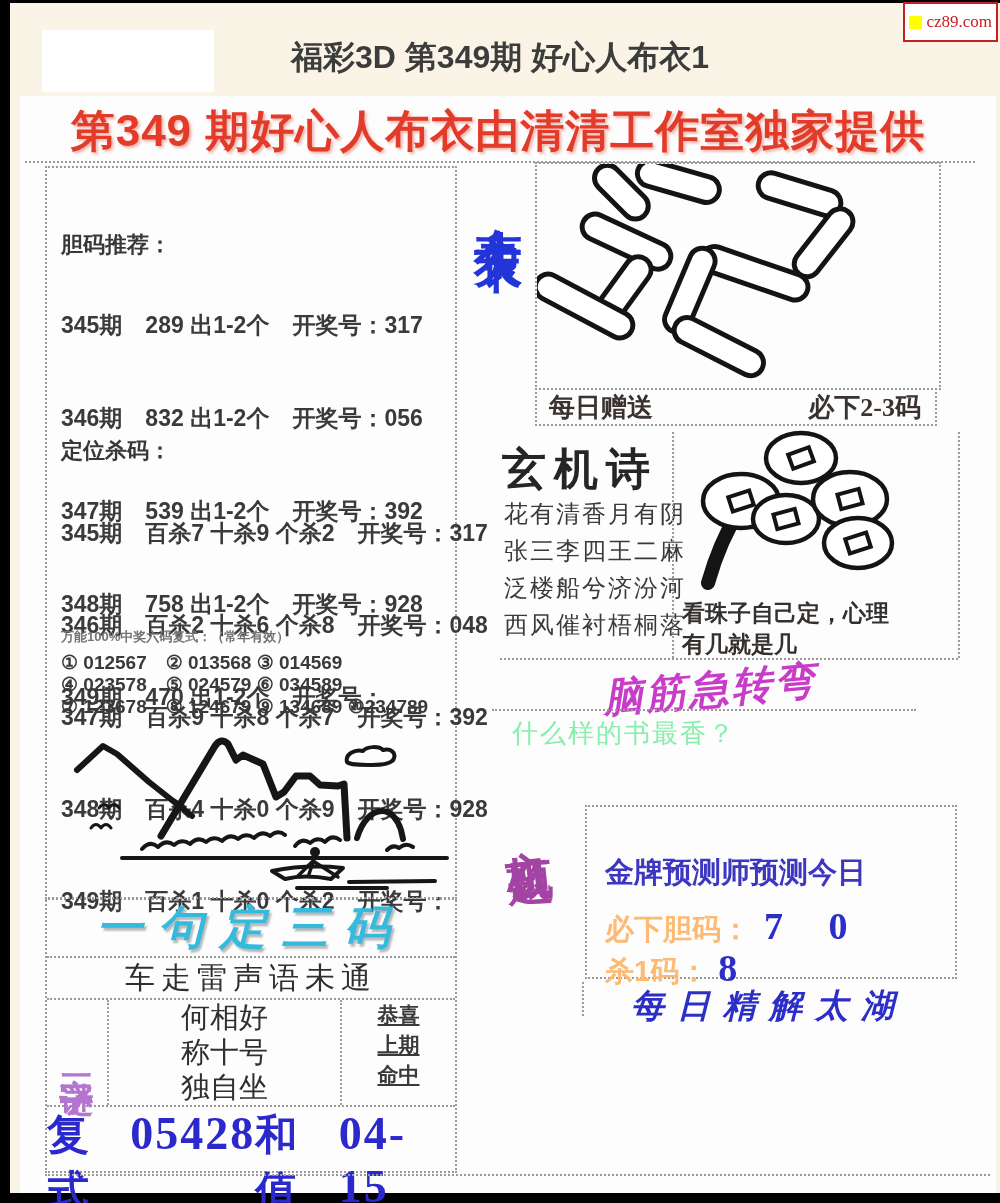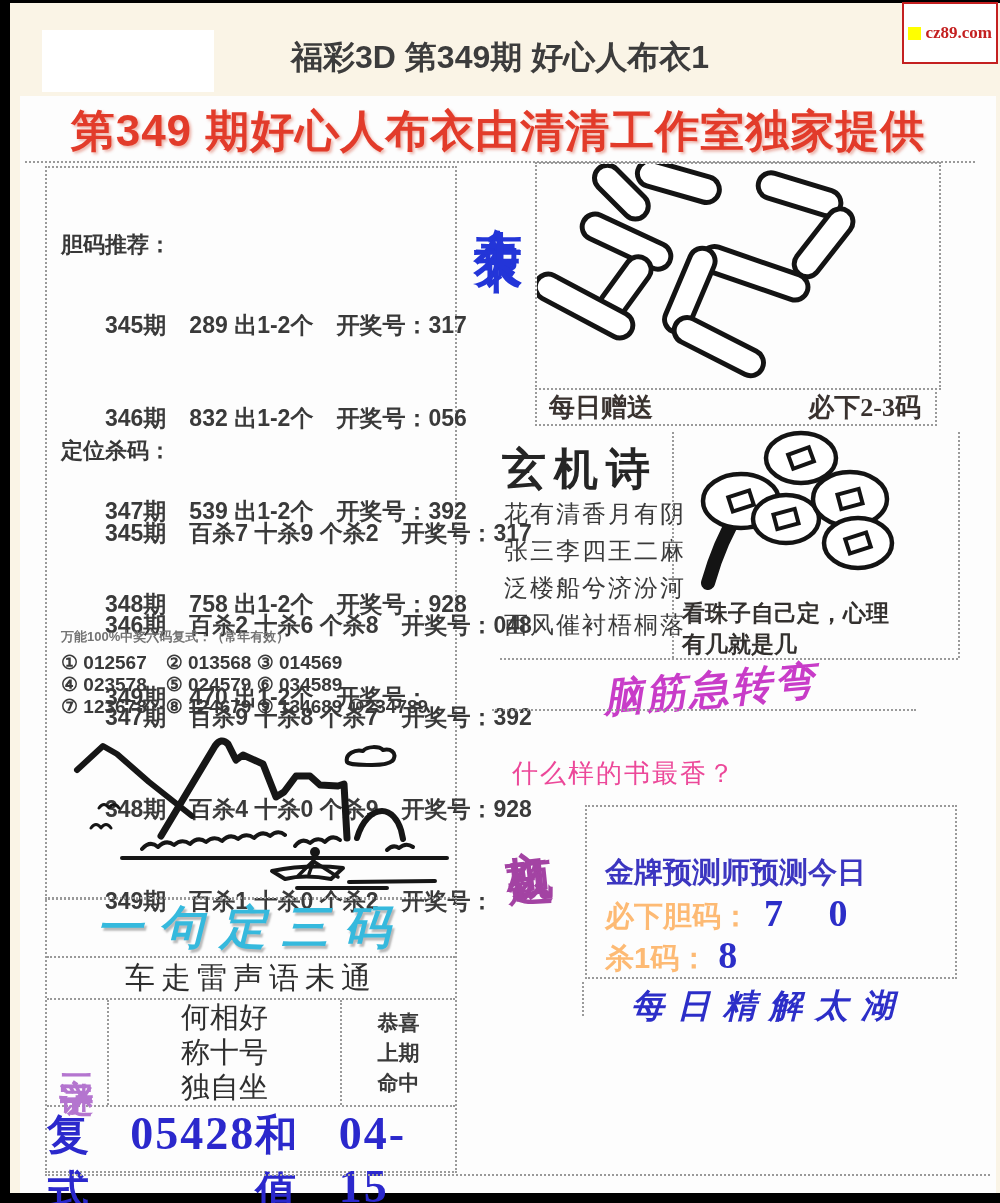--- a/index.html
+++ b/index.html
@@ -3,54 +3,54 @@
 <meta charset="utf-8">
 <style>
   html,body{margin:0;padding:0;background:#000;}
   #root{position:relative;width:1000px;height:1203px;background:#000;overflow:hidden;
         font-family:"Liberation Sans",sans-serif;color:#3a3a3a;}
   .abs{position:absolute;}
   .page-bg{left:10px;top:3px;width:990px;height:1190px;background:#faf4e6;}
   .white-panel{left:20px;top:96px;width:976px;height:1097px;background:#fdfdfd;}
   .logo-box{left:42px;top:30px;width:172px;height:62px;background:#fff;}
   .badge{right:2px;top:2px;background:#fff;border:2px solid #c42020;display:flex;align-items:center;
-         gap:4px;padding:19px 4px;font-family:"Liberation Serif",serif;font-weight:bold;
+         gap:4px;padding:8px 4px;font-family:"Liberation Serif",serif;font-weight:normal;
          font-size:17px;color:#c42020;text-decoration:none;}
   .badge .sq{width:13px;height:13px;background:#ffff00;display:inline-block;}
   .page-title{left:0;top:36px;width:1000px;text-align:center;font-size:32px;font-weight:800;color:#3c3c3c;}
   .banner{left:20px;top:102px;width:956px;text-align:center;font-size:44px;font-weight:900;color:#e23b2a;
           letter-spacing:1px;text-shadow:2px 2px 3px rgba(214,92,70,.45);white-space:nowrap;}
   .dotline{border-top:2px dotted #9a9a9a;height:0;}
   .dotv{border-left:2px dotted #9a9a9a;width:0;}
   .box{border:2px dotted #9a9a9a;}
   .expert-title{width:100%;text-align:center;font-size:48px;font-weight:900;font-style:italic;color:#2531cf;
                 text-shadow:3px 2px 0 #9fb1e8;letter-spacing:4px;}
   .sec-label{font-size:22px;font-weight:bold;color:#383838;}
   .num-rows{font-size:23px;font-weight:bold;color:#3a3a3a;white-space:pre;}
-  .num-rows div{line-height:39px;margin-left:44px;}
+  .num-rows div{line-height:39px;}
   .sha-rows div{line-height:38px;}
   .wannen{font-size:13px;font-weight:bold;color:#737373;white-space:pre;}
   .wannen-rows div{line-height:22px;font-size:19px;font-weight:bold;}
   .vert{writing-mode:vertical-rl;text-orientation:upright;}
   .buyi{font-size:48px;font-weight:900;color:#2335d8;letter-spacing:8px;line-height:56px;}
   .gift-row{display:flex;justify-content:space-between;align-items:center;
             font-family:"Liberation Serif",serif;font-weight:bold;font-size:26px;color:#39322f;
             padding:0 14px 0 12px;box-sizing:border-box;}
   .poem-title{font-size:44px;font-weight:600;color:#252525;letter-spacing:8px;}
   .poem{font-family:"Liberation Serif",serif;font-size:24px;color:#3a3a3a;letter-spacing:2px;}
   .poem div{line-height:37px;}
   .coins-cap{font-size:23px;font-weight:bold;color:#33302e;line-height:31px;}
   .riddle-title{font-size:40px;font-weight:bold;font-style:italic;color:#c83cc8;letter-spacing:3px;
                 transform:rotate(-5deg);text-align:center;}
-  .question{font-family:"Liberation Serif",serif;font-size:26px;color:#ec4899;letter-spacing:2px;margin-top:40px;}
+  .question{font-family:"Liberation Serif",serif;font-size:26px;color:#86efac;letter-spacing:2px;}
   .xuanjiti{font-family:"Liberation Serif",serif;font-size:46px;font-weight:bold;color:#a343a3;
             letter-spacing:6px;transform:rotate(-6deg);}
   .pred-line1{font-size:29px;font-weight:bold;color:#3c36c0;}
   .pred-label{font-size:29px;font-weight:bold;color:#fdba74;}
-  .pred-value{font-family:"Liberation Serif",serif;font-size:38px;font-weight:bold;color:#2c2ec8;letter-spacing:18px;}
+  .pred-value{font-family:"Liberation Serif",serif;font-size:38px;font-weight:bold;color:#2c2ec8;letter-spacing:18px;margin-top:13px;}
   .taihu{font-family:"Liberation Serif",serif;font-style:italic;font-weight:bold;font-size:33px;
          color:#2c2ec8;letter-spacing:13px;text-align:center;}
   .sent-title{text-align:center;font-size:46px;font-weight:900;font-style:italic;color:#35b9dd;
               letter-spacing:16px;text-shadow:2px 3px 2px #b9b9b9;line-height:56px;}
   .sent-line{text-align:center;font-family:"Liberation Serif",serif;font-size:30px;color:#2f2f2f;
              letter-spacing:6px;line-height:40px;}
   .sanzimi-label{font-size:34px;font-weight:bold;color:#b475cf;letter-spacing:4px;}
   .sanzimi-lines{font-family:"Liberation Serif",serif;font-size:29px;color:#2f2f2f;text-align:center;}
   .sanzimi-lines div{line-height:35px;}
   .win-box{font-size:21px;font-weight:bold;color:#3a3a3a;text-align:center;}
@@ -132,21 +132,21 @@
       <div style="width:60px;border-right:2px dotted #9a9a9a;display:flex;align-items:center;justify-content:center;">
         <span class="vert sanzimi-label">三字谜</span>
       </div>
       <div style="flex:1;display:flex;align-items:center;justify-content:center;">
         <div class="sanzimi-lines">
           <div>何相好</div>
           <div>称十号</div>
           <div>独自坐</div>
         </div>
       </div>
-      <div style="width:113px;border-left:2px dotted #9a9a9a;display:flex;align-items:center;justify-content:center;">
+      <div style="width:113px;border-left:2px dotted #9a9a9a;display:flex;justify-content:center;text-decoration:underline;">
         <div class="win-box">
           <div>恭喜</div>
           <div>上期</div>
           <div>命中</div>
         </div>
       </div>
     </div>
 
     <div class="abs fushi-row" style="left:0;top:208px;width:100%;height:60px;">
       <span class="fushi-cjk">复式</span>

